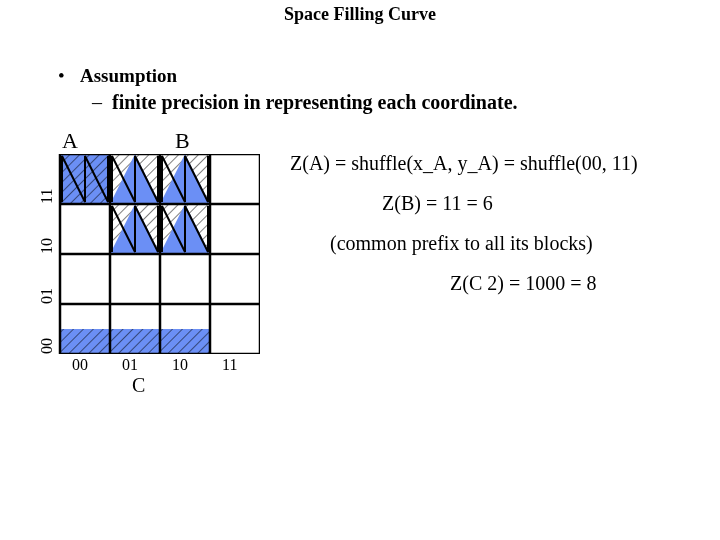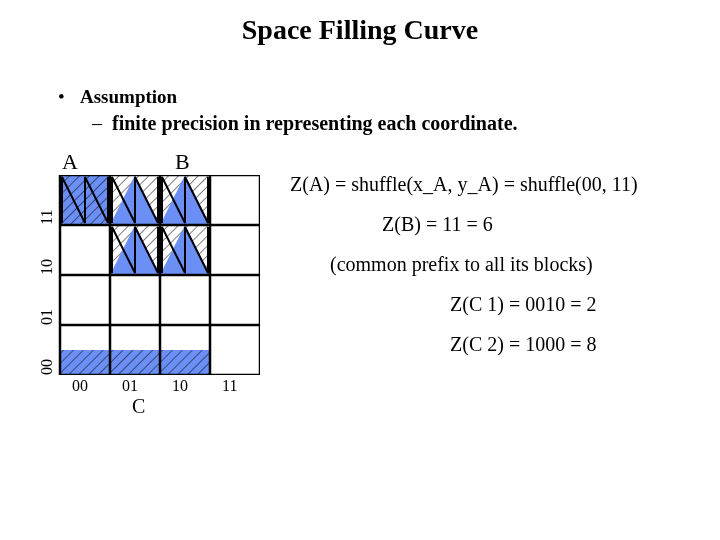--- a/index.html
+++ b/index.html
@@ -6,23 +6,23 @@
     font-family: "Times New Roman", Times, serif;
     margin: 0;
     padding: 0;
     background: #fff;
     width: 720px;
     height: 540px;
     position: relative;
   }
   .title {
     text-align: center;
-    font-size: 28px;
+    font-size: 18px;
     font-weight: bold;
-    margin-top: 14px;
+    margin-top: 4px;
   }
   .bullet-area {
     margin-left: 58px;
     margin-top: 40px;
     font-size: 19px;
   }
   .bullet-dot {
     display: inline-block;
     width: 22px;
   }
@@ -170,17 +170,16 @@
   <div class="xlab" style="left:122px; top:232px;">01</div>
   <div class="xlab" style="left:172px; top:232px;">10</div>
   <div class="xlab" style="left:222px; top:232px;">11</div>
 
   <div class="label-C" style="left:132px; top:250px;">C</div>
 
   <div class="eqs">
     <div>Z(A) = shuffle(x_A, y_A) = shuffle(00, 11)</div>
     <div style="margin-left:92px;">Z(B) = 11 = 6</div>
     <div style="margin-left:40px;">(common prefix to all its blocks)</div>
-    <div class="eqC1">Z(C 1) = 0010 = 2</div>
     <div class="eqC2">Z(C 2) = 1000 = 8</div>
   </div>
 
 </div>
 
 </body></html>

